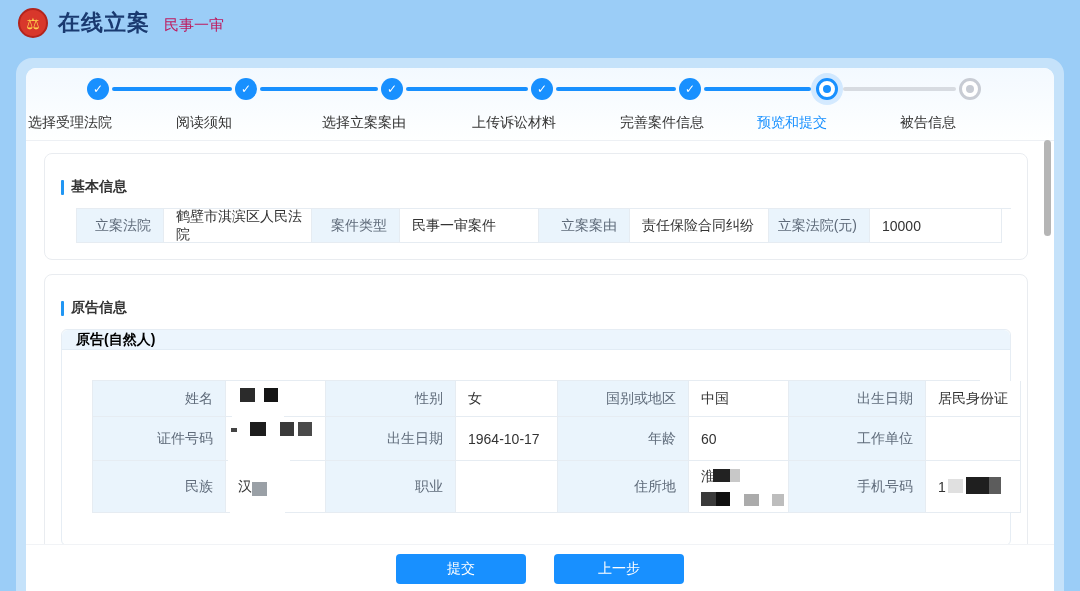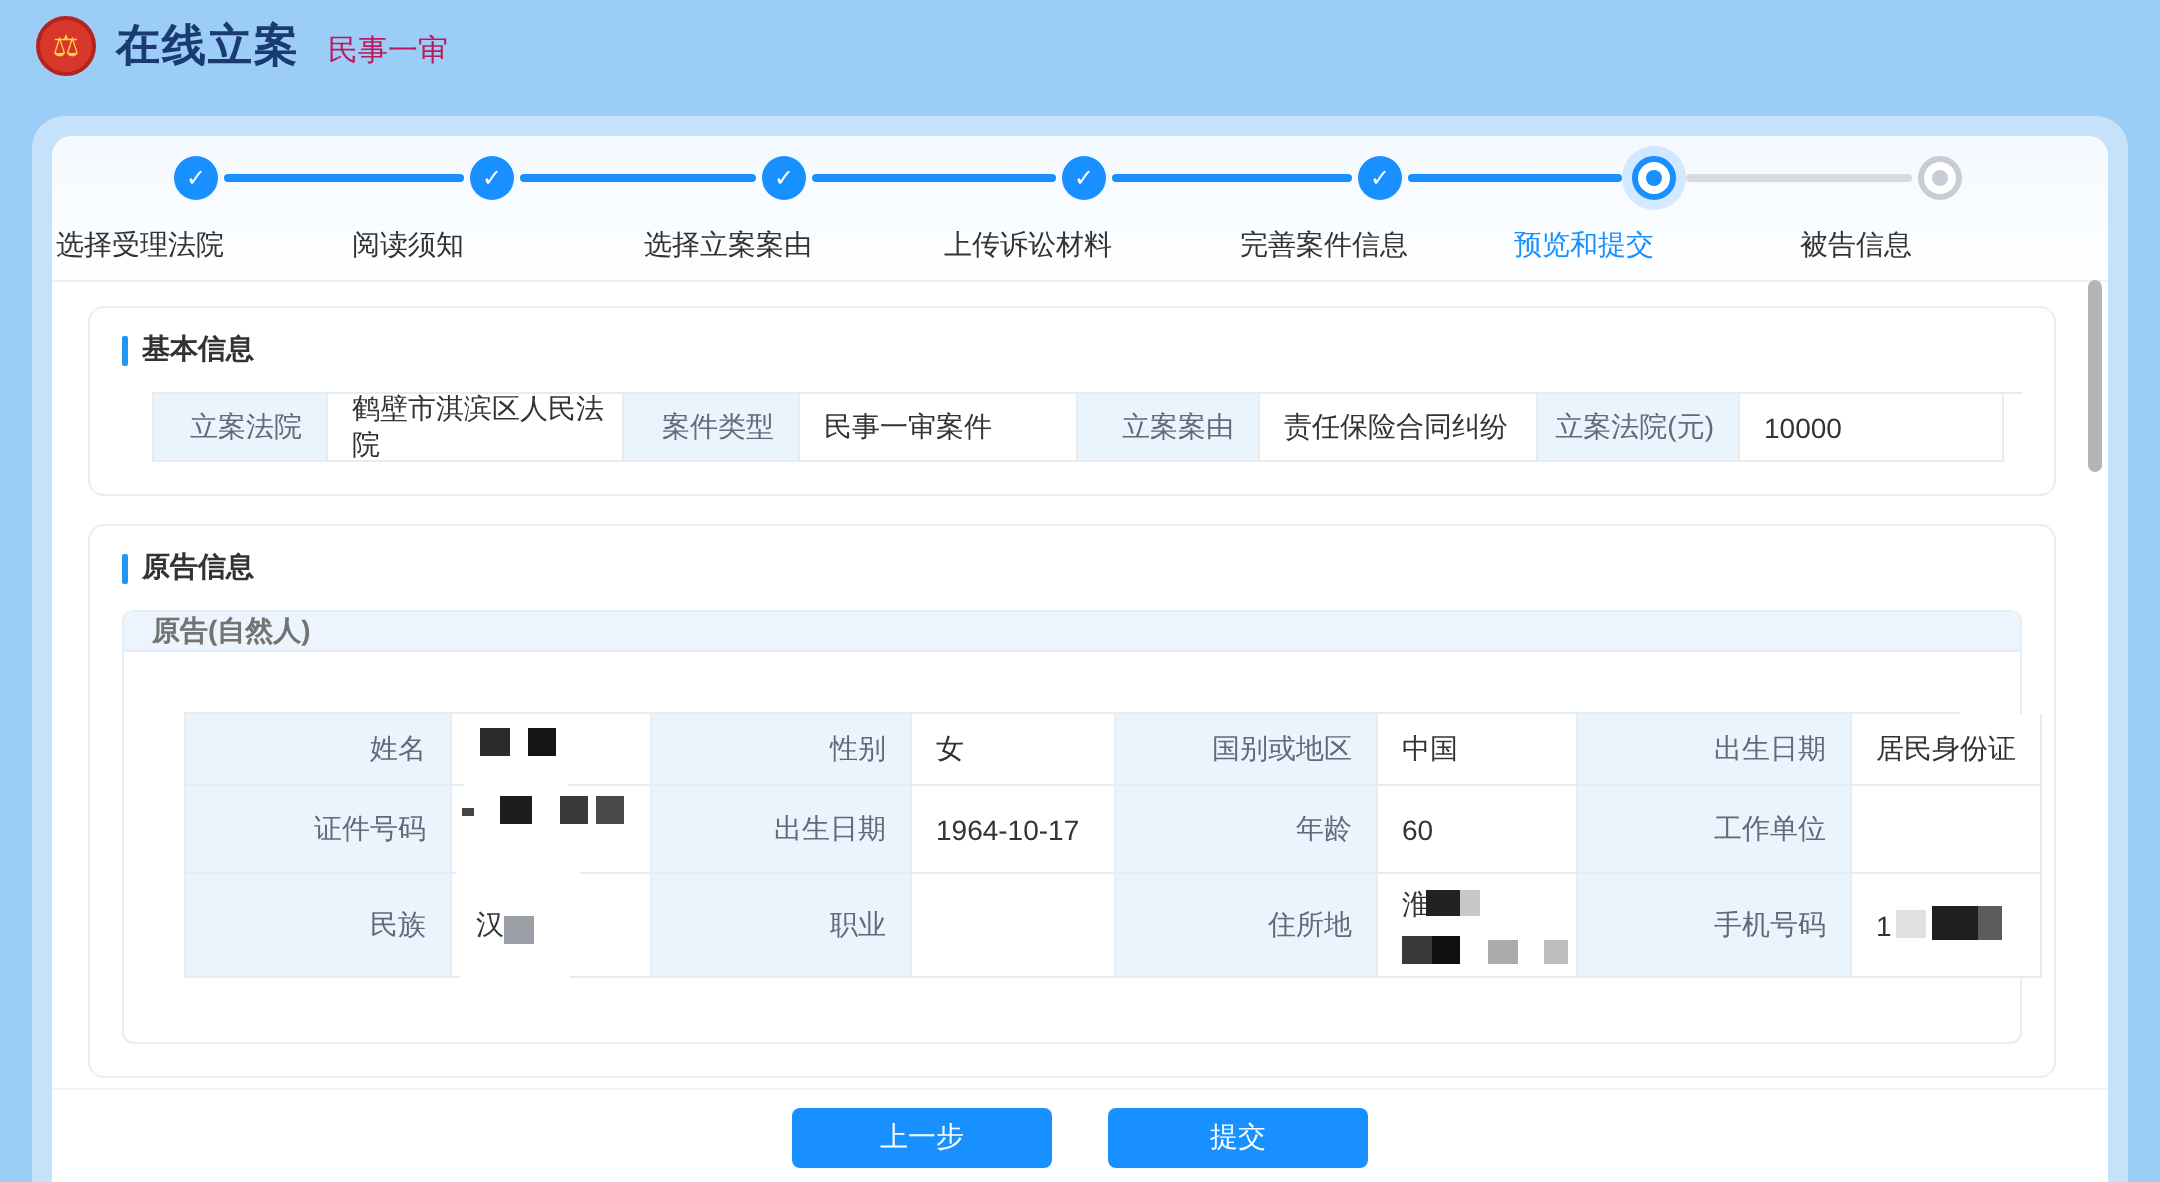--- a/index.html
+++ b/index.html
@@ -36,36 +36,36 @@
   .step.pending .dot { width:8px; height:8px; border-radius:50%; background:#c8ccd4; }
   .step .label { position:absolute; left:-70px; top:36px; width:140px; 
                  font-size:14px; color:#333; white-space:nowrap; }
   .step.active .label { color:#1890ff; font-weight:normal; }
   .seg { position:absolute; top:19px; height:4px; border-radius:2px; background:#1890ff; }
   .seg.gray { background:#d7dbe1; }
 
   
   .content { position:absolute; top:73px; left:0; right:0; bottom:0; background:#fff;
              padding:12px 26px 0 18px; overflow:hidden; }
-  .card { border:1px solid #e9ecf0; border-radius:8px; padding:12px 16px 16px; margin-bottom:14px; background:#fff; }
+  .card { border:1px solid #e9ecf0; border-radius:8px; padding:24px 16px 16px; margin-bottom:14px; background:#fff; }
   .sec-head { display:flex; align-items:center; }
   .sec-bar { width:3px; height:15px; background:#2196f3; border-radius:1px; margin-right:7px; }
   .sec-title { font-size:14px; font-weight:bold; color:#333; }
 
   .kv-grid { display:grid; margin:12px 0 0 15px; border-top:1px solid #e6ecf2; border-left:1px solid #e6ecf2; }
   .kv-grid > div { border-right:1px solid #e6ecf2; border-bottom:1px solid #e6ecf2;
                    display:flex; align-items:center; font-size:14px; position:relative; }
   .cl { background:#eaf4fc; color:#5f6b7a; justify-content:flex-end; padding-right:12px; }
   .cv { background:#fff; color:#333; padding-left:12px; }
 
   .basic-grid { grid-template-columns:87px 148px 88px 139px 91px 139px 101px 132px; grid-auto-rows:34px; }
 
   .subcard { border:1px solid #e6edf4; border-radius:6px; margin-top:12px; overflow:visible; }
   .subcard-head { height:20px; background:#ecf5fd; border-bottom:1px solid #e2ecf5; border-radius:6px 6px 0 0;
-                  display:flex; align-items:center; padding-left:14px; font-size:14px; font-weight:bold; color:#737373; }
+                  display:flex; align-items:center; padding-left:14px; font-size:14px; font-weight:bold; color:#000000; }
   .subcard-body { padding:12px 12px 14px; }
   .pl-grid { grid-template-columns:133px 100px 130px 102px 131px 100px 137px 95px;
              grid-template-rows:36px 44px 52px; margin:18px; }
   .cv .multiline { line-height:1.4; }
 
   .redact { position:absolute; z-index:3; }
   .whiteout { position:absolute; background:#fff; z-index:2; }
 
   
   .footer { position:absolute; top:477px; left:0; right:0; height:70px; background:#fff; z-index:10;
@@ -227,19 +227,19 @@
           <div class="sec-title">被告信息</div>
         </div>
         <div class="subcard" style="height:30px;">
           <div class="subcard-head"></div>
         </div>
       </div>
 
     </div>
 
     <div class="footer">
+      <button class="btn">提交</button>
       <button class="btn">上一步</button>
-      <button class="btn">提交</button>
     </div>
 
     <div class="scroll-thumb"></div>
   </div>
 </div>
 
 </body></html>

